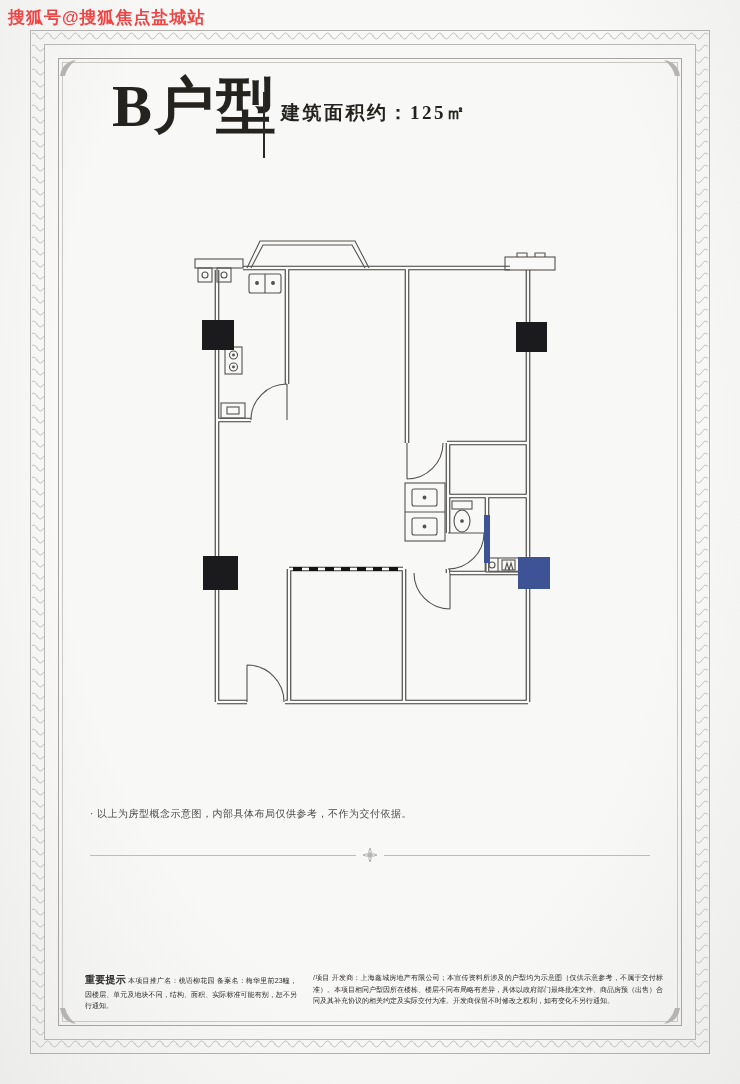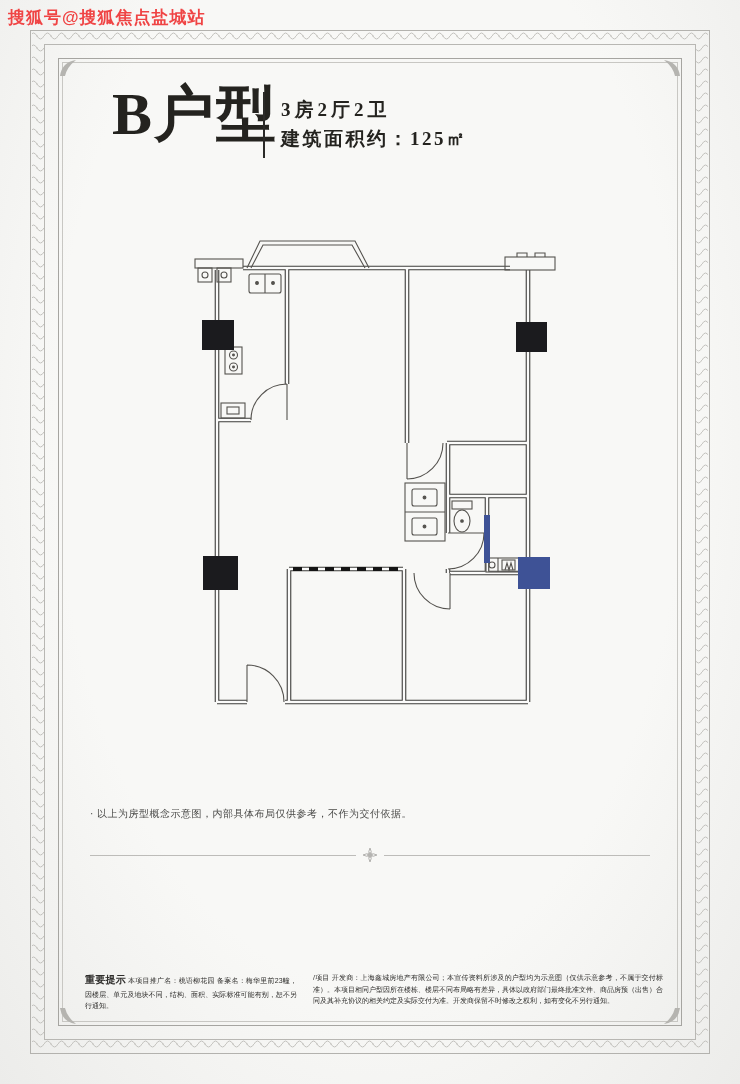--- a/index.html
+++ b/index.html
@@ -11,21 +11,21 @@
   }
   .watermark{
     position:absolute;left:8px;top:6px;
     font-size:17px;font-weight:bold;letter-spacing:1px;color:#ef4444;
     text-shadow:0 0 1px rgba(255,255,255,.6);
   }
   
   .frame{position:absolute;left:30px;top:30px;width:680px;height:1024px;}
   
   .title{
-    position:absolute;left:112px;top:84px;
+    position:absolute;left:112px;top:76px;
     font-family:"Liberation Serif","DejaVu Serif",serif;
     font-size:60px;font-weight:bold;color:#24231f;letter-spacing:2px;line-height:1;
   }
   .title-divider{
     position:absolute;left:263px;top:92px;width:2px;height:66px;background:#2b2a28;
   }
   .specs{
     position:absolute;left:281px;top:97px;
     font-family:"Liberation Serif","DejaVu Serif",serif;
     font-weight:bold;color:#24231f;
@@ -79,21 +79,20 @@
     <path d="M30 46 Q32 32 46 30 Q37 37 35 46 Z"></path>
     <path d="M650 46 Q648 32 634 30 Q643 37 645 46 Z"></path>
     <path d="M30 978 Q32 992 46 994 Q37 987 35 978 Z"></path>
     <path d="M650 978 Q648 992 634 994 Q643 987 645 978 Z"></path>
   </g>
 </svg>
 
 <div class="title">B户型</div>
 <div class="title-divider"></div>
 <div class="specs">
-  <div class="line1">3房2厅2卫</div>
   <div class="line2">建筑面积约：125㎡</div>
 </div>
 
 <svg class="plan" viewBox="0 0 380 500">
 
   <path d="M32 42 L32 474 M32 474 L62 474 M100 474 L343 474 M343 474 L343 42
        M58 40 L325 40
        M102 40 L102 156 M32 192 L66 192
        M222 40 L222 215 M262 215 L343 215
        M263 215 L263 305 M263 341 L263 345

